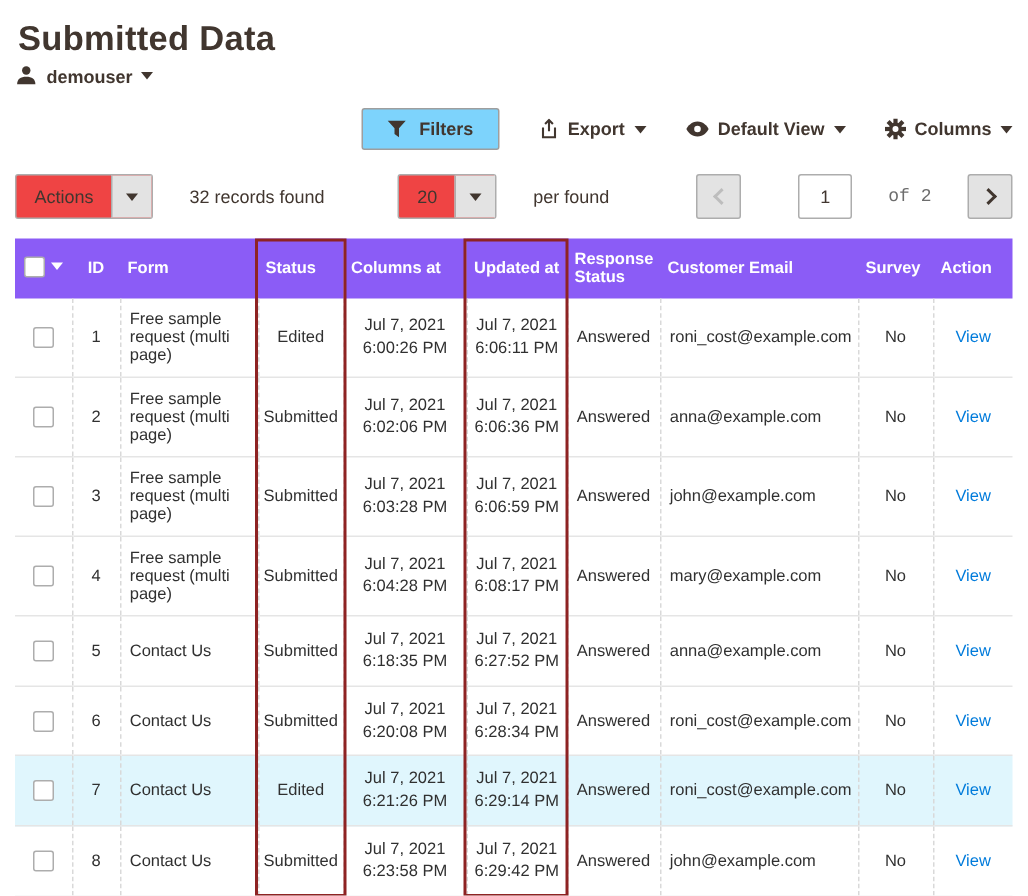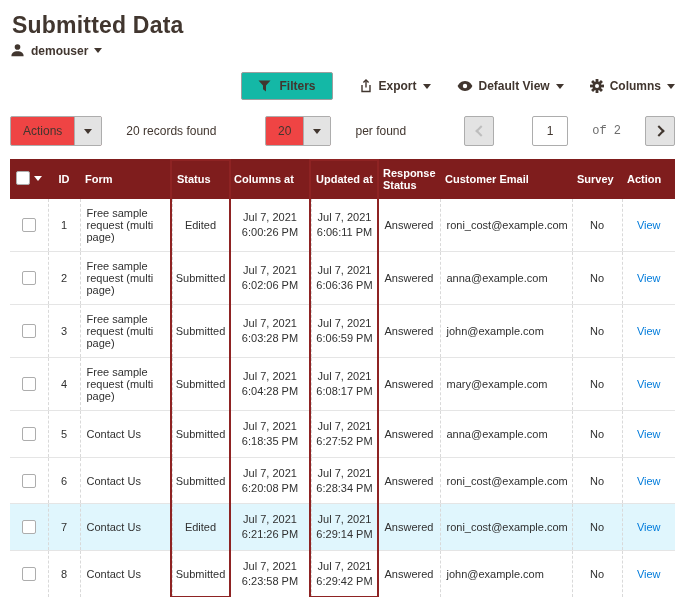--- a/index.html
+++ b/index.html
@@ -14,21 +14,21 @@
   
   .page-header { display: flex; justify-content: space-between; align-items: flex-start; flex-direction: column; }
   .page-title { font-size: 23px; font-weight: 600; margin: 4px 0 0 2px; color: #41362f; letter-spacing: .2px; }
   .user-menu { display: inline-flex; align-items: center; gap: 6px; font-size: 12px; font-weight: 600; cursor: pointer; margin-top: 4px; }
   .caret-down { width: 0; height: 0; border-left: 4px solid transparent; border-right: 4px solid transparent; border-top: 5px solid #41362f; display: inline-block; }
 
   
   .toolbar-top { margin-top: 12px; display: flex; justify-content: flex-end; align-items: center; gap: 26px; height: 32px; }
   .filters-btn {
     display: inline-flex; align-items: center; gap: 8px;
-    background: #14b8a6; border: 1px solid #9e9e9e; border-radius: 2px;
+    background: #7dd3fc; border: 1px solid #9e9e9e; border-radius: 2px;
     padding: 6px 16px; font-size: 12px; font-weight: 700; color: #41362f;
     font-family: inherit; cursor: pointer;
   }
   .tb-action { display: inline-flex; align-items: center; gap: 6px; font-size: 12px; font-weight: 600; cursor: pointer; }
 
   
   .toolbar-grid { margin-top: 13px; display: flex; align-items: center; height: 32px; }
   .select-ctrl { display: inline-flex; align-items: stretch; border: 1px solid #adadad; background: #ef4444; border-radius: 2px; cursor: pointer; height: 30px; }
   .select-ctrl .lbl { padding: 7px 12px; font-size: 12px; color: #41362f; }
   .select-ctrl .caret-box { width: 27px; background: #e3e3e3; border-left: 1px solid #adadad; display: flex; align-items: center; justify-content: center; }
@@ -40,21 +40,21 @@
   .chev { width: 8px; height: 8px; border-style: solid; border-color: #41362f; border-width: 2px 2px 0 0; display: inline-block; }
   .chev.right { transform: rotate(45deg); margin-left: -3px; }
   .chev.left { transform: rotate(-135deg); margin-right: -3px; border-color: #bdbdbd; }
   .pg-input { width: 36px; height: 30px; border: 1px solid #adadad; border-radius: 2px; text-align: center; font-size: 12px; font-family: inherit; color: #41362f; margin-left: 14px; }
   .of-pages { font-size: 12px; color: #6d6d6d; font-family: Liberation Mono, monospace; }
 
   
   .table-wrap { position: relative; margin-top: 12px; width: 665px; }
   table { border-collapse: collapse; table-layout: fixed; width: 665px; }
   thead th {
-    background: #7f1d1d; color: #fff; font-size: 11px; font-weight: 700;
+    background: #8b5cf6; color: #fff; font-size: 11px; font-weight: 700;
     text-align: left; padding: 8px 5px; vertical-align: middle; height: 36px;
   }
   thead th.c-cb { text-align: center; }
   thead th.c-id { text-align: center; padding: 8px 2px; }
   thead th.nowrap { white-space: nowrap; }
   tbody td {
     font-size: 11px; color: #303030; padding: 8px 6px; vertical-align: middle;
     border-bottom: 1px solid #e5e5e5; height: 43px; background-clip: padding-box;
   }
   tbody td:not(:first-child) { border-left: 1px dashed #d9d9d9; }
@@ -151,21 +151,21 @@
     </div>
   </div>
 
   <div class="toolbar-grid">
     <div class="select-ctrl">
       <span class="lbl">Actions</span>
       <span class="caret-box">
           <span class="caret-down"></span>
         </span>
     </div>
-    <span class="records">20 records found</span>
+    <span class="records">32 records found</span>
 
     <div class="right-group">
       <div class="select-ctrl">
         <span class="lbl">20</span>
         <span class="caret-box">
             <span class="caret-down"></span>
           </span>
       </div>
       <span class="per-page-label">per found</span>
 

